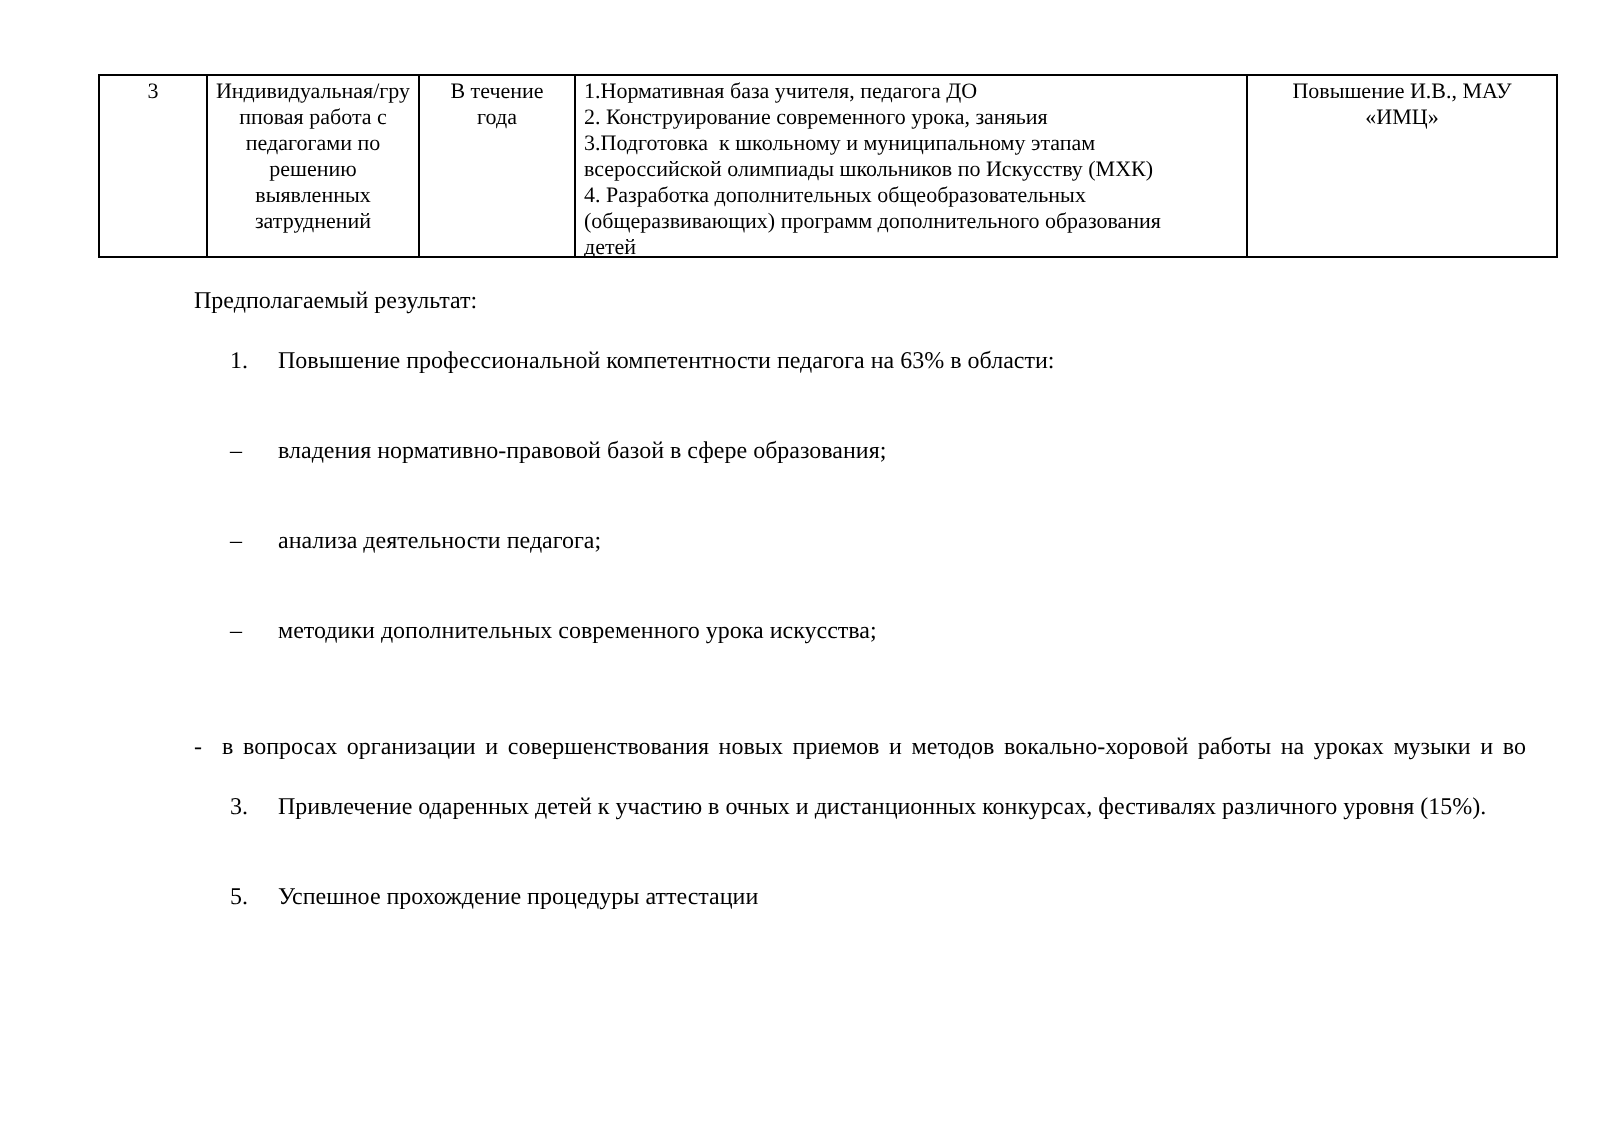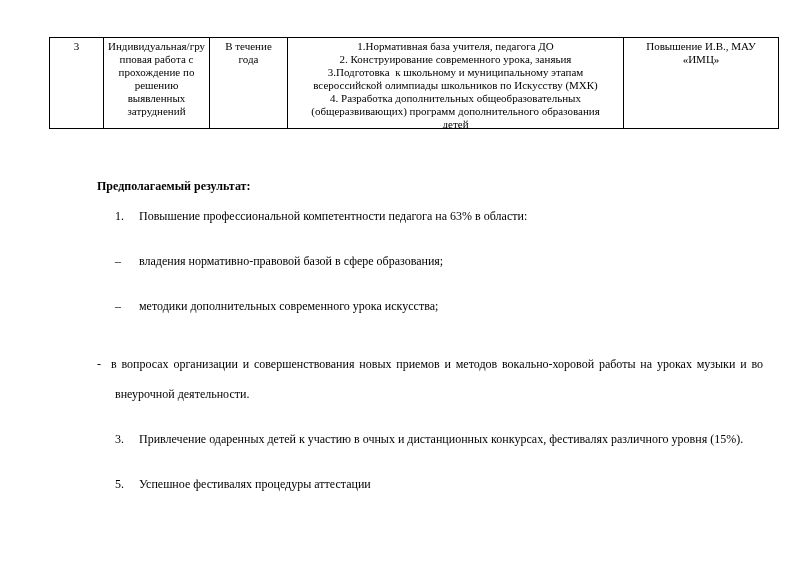--- a/index.html
+++ b/index.html
@@ -36,34 +36,34 @@
     line-height: 13px;
     padding-top: 2px;
     white-space: pre-wrap;
     overflow: hidden;
   }
   .cell:last-child { border-right: none; }
   .c-center { text-align: center; }
   .c1 { width: 54px; }
   .c2 { width: 106px; padding-left: 2px; padding-right: 2px; }
   .c3 { width: 78px; }
-  .c4 { width: 336px; text-align: center; padding-left: 4px; padding-right: 4px; }
+  .c4 { width: 336px; text-align: left; padding-left: 4px; padding-right: 4px; }
   .c5 { flex: 1; padding-left: 2px; padding-right: 2px; }
 
   
   .bodytext {
     position: absolute;
     left: 97px;
     top: 143px;
     width: 666px;
     font-size: 12px;
     line-height: 15px;
   }
   .ln { white-space: pre-wrap; }
-  .head { font-weight: bold; margin-top: 36px; }
+  .head { font-weight: normal; }
   .m {
     display: inline-block;
     width: 24px;
     white-space: pre;
   }
   .m-narrow {
     display: inline-block;
     width: 14px;
     white-space: pre;
   }
@@ -77,21 +77,21 @@
 </style>
 </head>
 <body>
 
 <div class="page">
 
   <div class="tbl">
     <div class="cell c1 c-center">3</div>
     <div class="cell c2 c-center">Индивидуальная/гру
 пповая работа с
-прохождение по
+педагогами по
 решению
 выявленных
 затруднений</div>
     <div class="cell c3 c-center">В течение
 года</div>
     <div class="cell c4">1.Нормативная база учителя, педагога ДО
 2. Конструирование современного урока, заняьия
 3.Подготовка  к школьному и муниципальному этапам
 всероссийской олимпиады школьников по Искусству (МХК)
 4. Разработка дополнительных общеобразовательных
@@ -106,37 +106,37 @@
     <div class="ln head">Предполагаемый результат:</div>
 
     <div class="ln">
       <span class="m">1.</span><span>Повышение профессиональной компетентности педагога на 63% в области:</span>
     </div>
 
     <div class="ln">
       <span class="m">–</span><span>владения нормативно-правовой базой в сфере образования;</span>
     </div>
 
+    <div class="ln">
+      <span class="m">–</span><span>анализа деятельности педагога;</span>
+    </div>
 
     <div class="ln">
       <span class="m">–</span><span>методики дополнительных современного урока искусства;</span>
     </div>
 
     <div class="ln just">
       <span class="m-narrow">-</span><span>в вопросах организации и совершенствования  новых приемов и методов вокально-хоровой работы на уроках музыки и во</span>
     </div>
 
-    <div class="ln">
-      <span>внеурочной деятельности.</span>
-    </div>
 
 
     <div class="ln">
       <span class="m">3.</span><span>Привлечение одаренных детей к участию в очных и дистанционных конкурсах, фестивалях различного уровня (15%).</span>
     </div>
 
 
     <div class="ln">
-      <span class="m">5.</span><span>Успешное фестивалях процедуры аттестации</span>
+      <span class="m">5.</span><span>Успешное прохождение процедуры аттестации</span>
     </div>
 
   </div>
 </div>
 
 </body></html>

